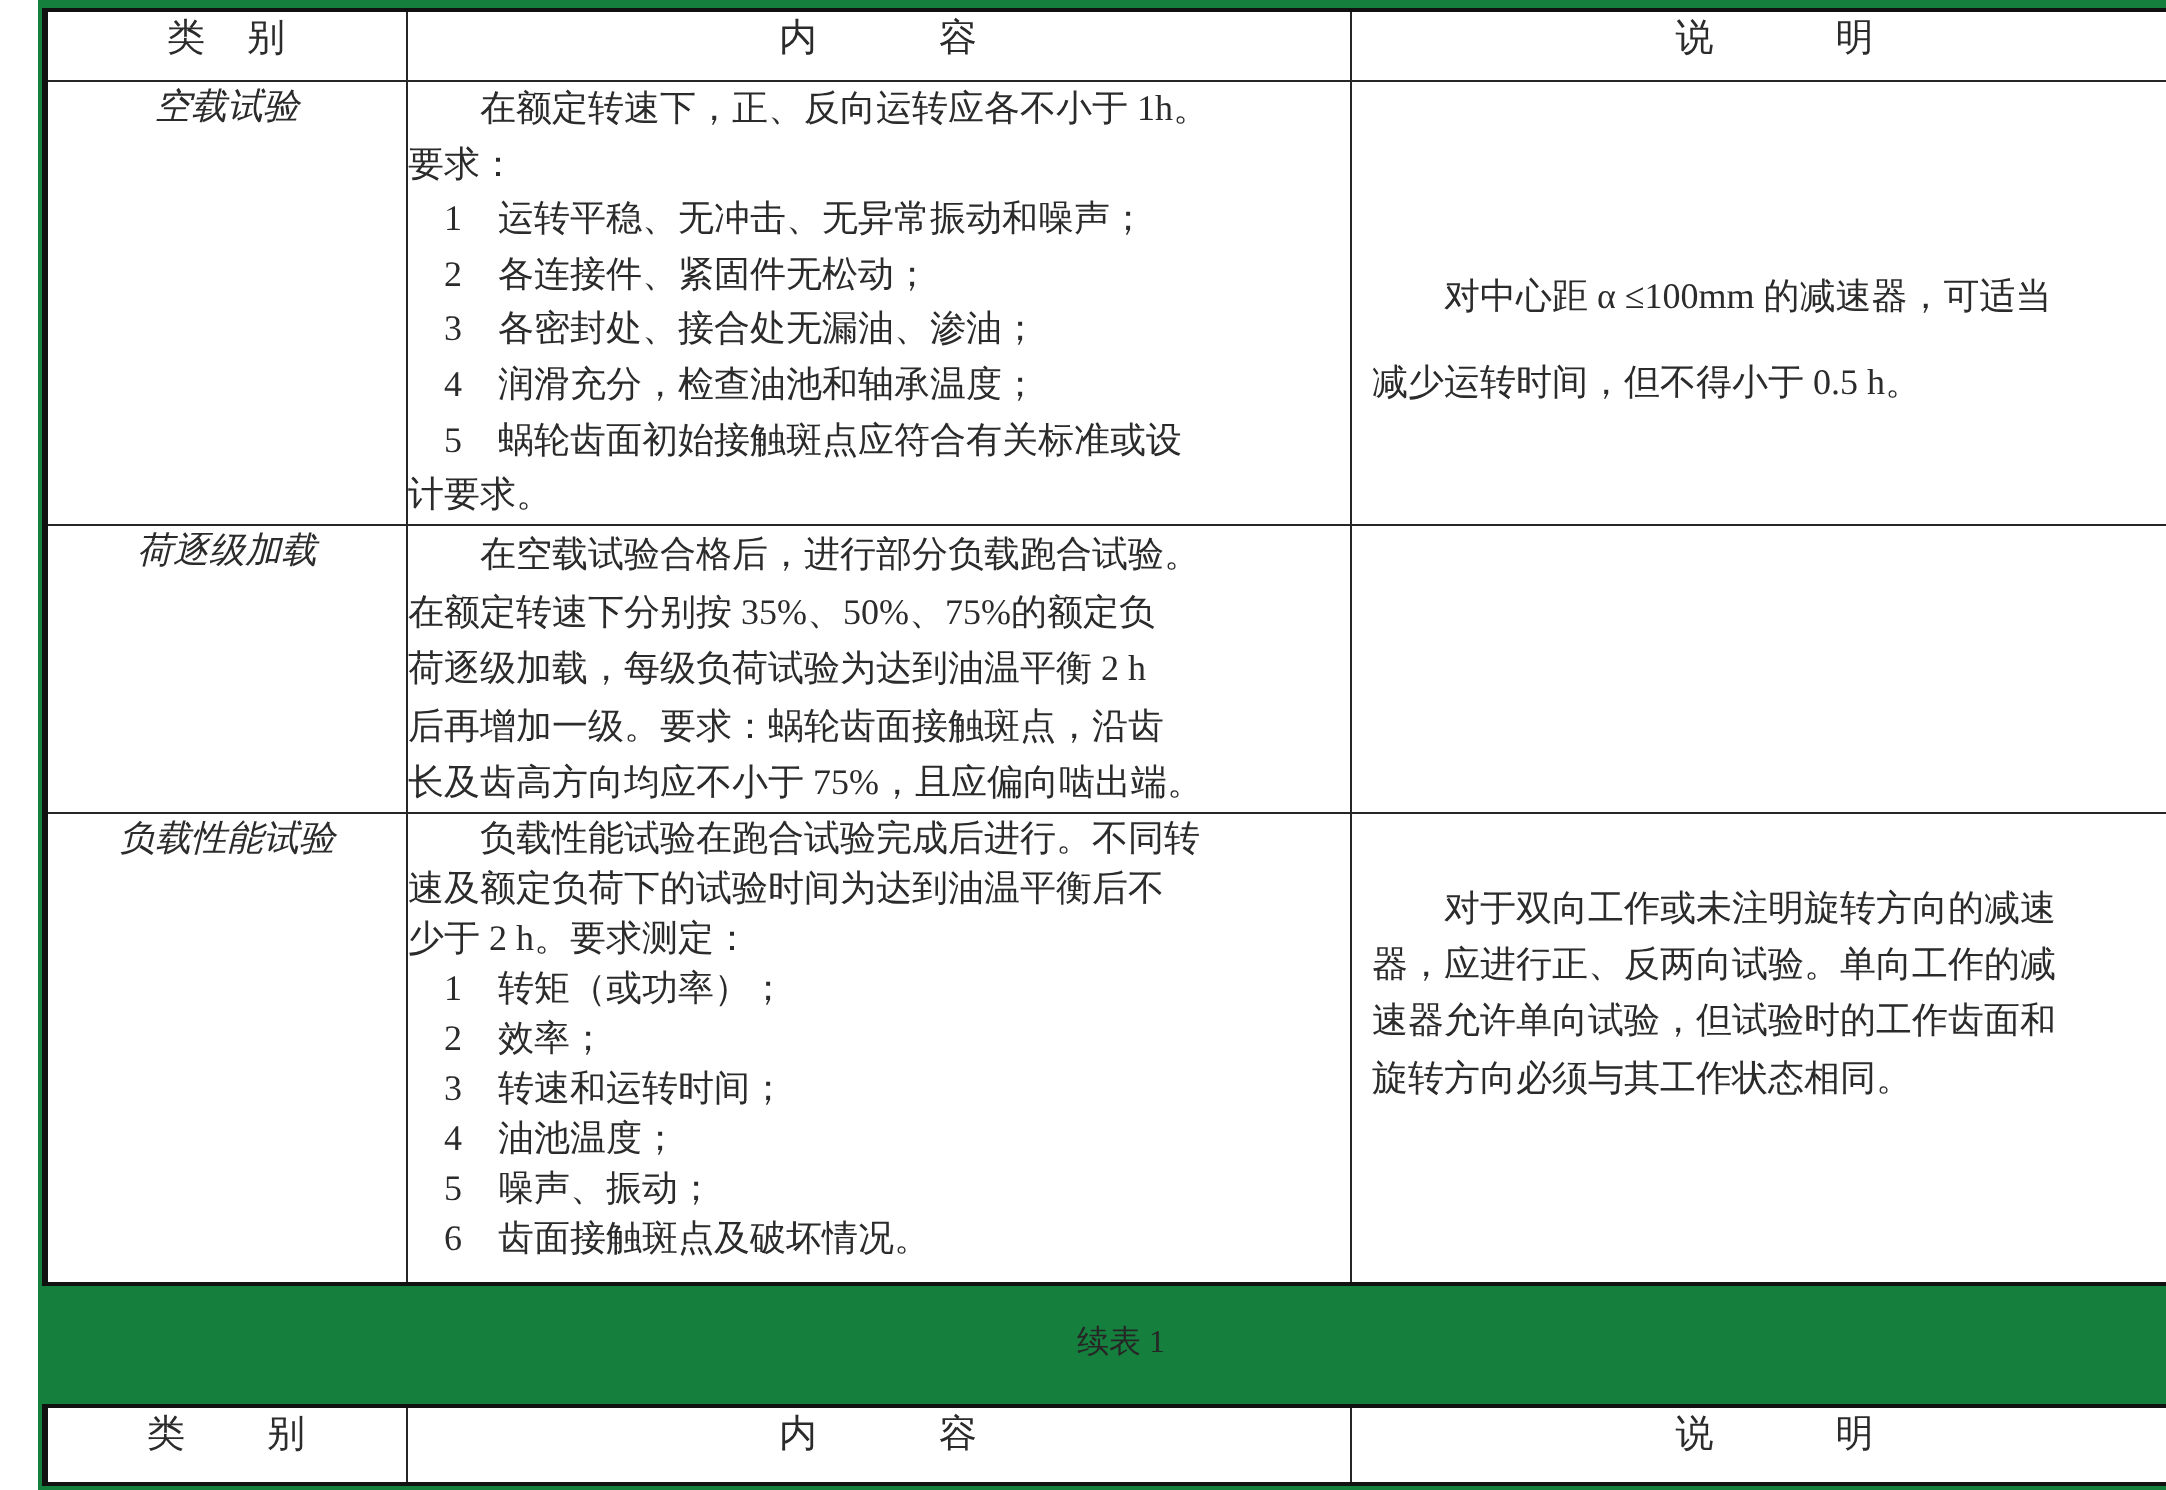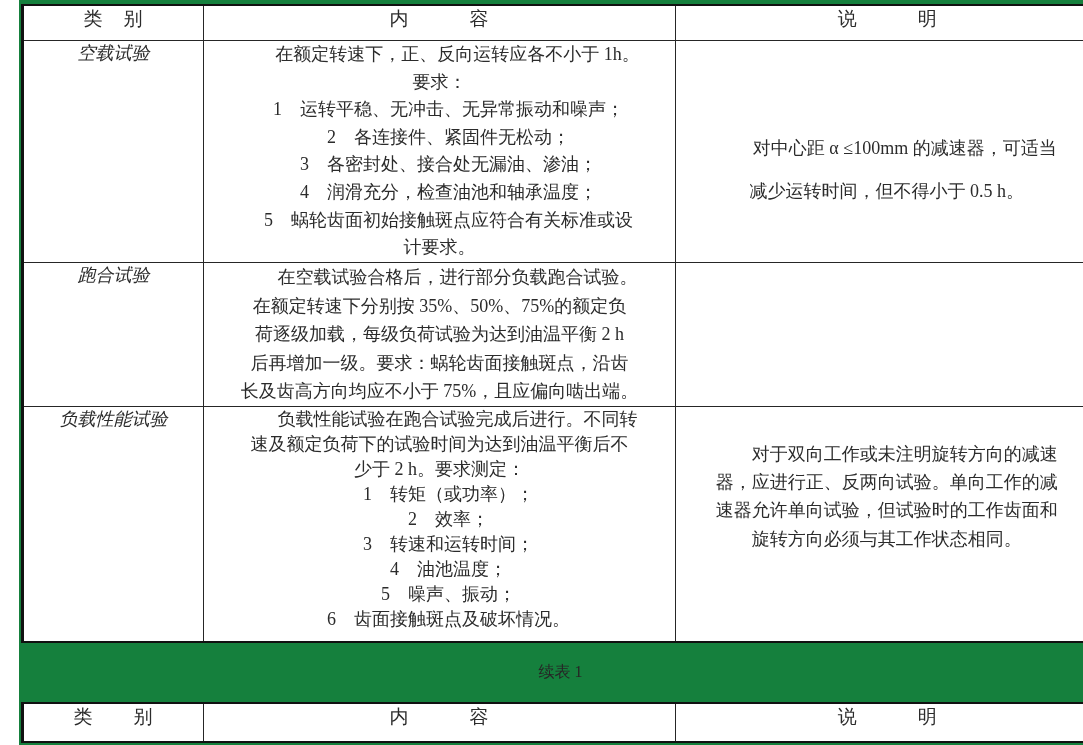--- a/index.html
+++ b/index.html
@@ -43,21 +43,20 @@
   }
   td.cat {
     text-align: center;
     padding-top: 10px;
     font-size: 18px;
     font-style: italic;
   }
   td.body, td.note {
     font-size: 18px;
     white-space: pre-wrap;
-    text-align: center;
   }
   td.body {
     padding: 3px 6px 0 8px;
     line-height: 27.8px;
   }
   tr.r1 td.body { line-height: 27.6px; }
   tr.r2 td.body { line-height: 28.5px; }
   tr.r3 td.body { line-height: 25px; }
   tr.r1 td.note {
     padding: 86px 12px 0 10px;
@@ -105,21 +104,21 @@
 　1　运转平稳、无冲击、无异常振动和噪声；
 　2　各连接件、紧固件无松动；
 　3　各密封处、接合处无漏油、渗油；
 　4　润滑充分，检查油池和轴承温度；
 　5　蜗轮齿面初始接触斑点应符合有关标准或设
 计要求。</td>
       <td class="note">　　对中心距 α ≤100mm 的减速器，可适当
 减少运转时间，但不得小于 0.5 h。</td>
     </tr>
     <tr class="r2">
-      <td class="cat">跑合试验</td>
+      <td class="cat">荷逐级加载</td>
       <td class="body">　　在空载试验合格后，进行部分负载跑合试验。
 在额定转速下分别按 35%、50%、75%的额定负
 荷逐级加载，每级负荷试验为达到油温平衡 2 h
 后再增加一级。要求：蜗轮齿面接触斑点，沿齿
 长及齿高方向均应不小于 75%，且应偏向啮出端。</td>
       <td class="note"></td>
     </tr>
     <tr class="r3">
       <td class="cat">负载性能试验</td>
       <td class="body">　　负载性能试验在跑合试验完成后进行。不同转

